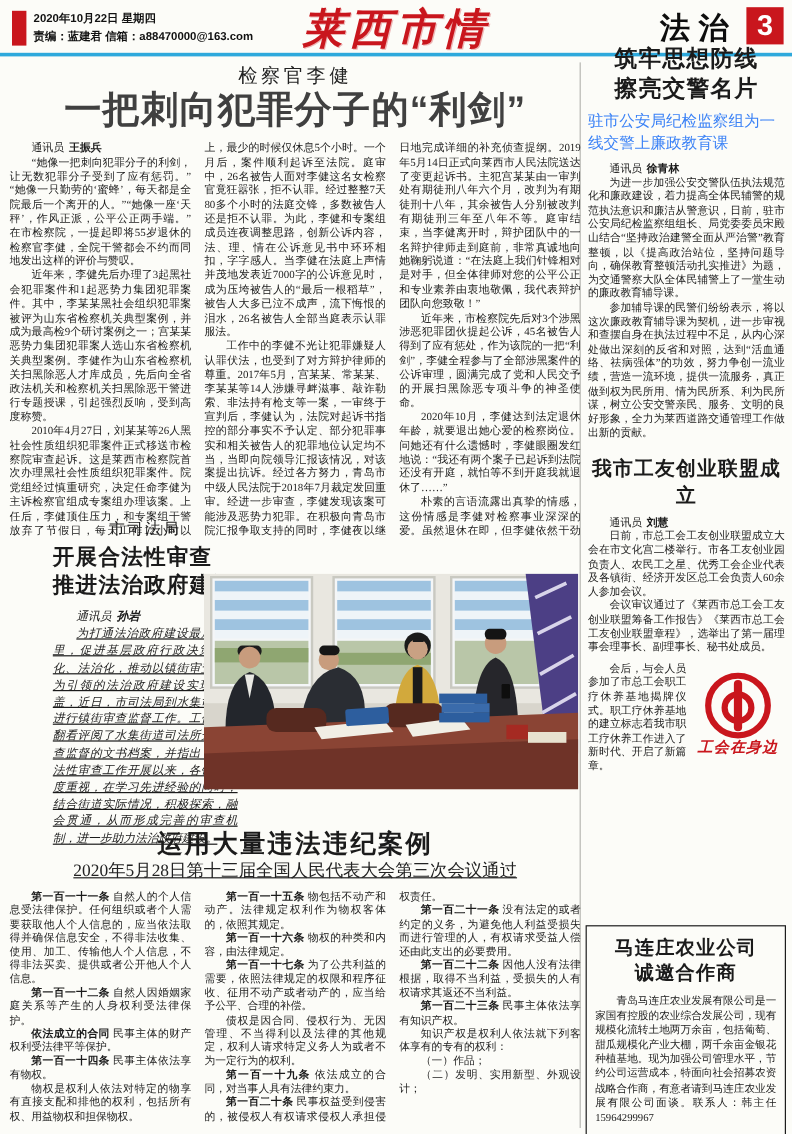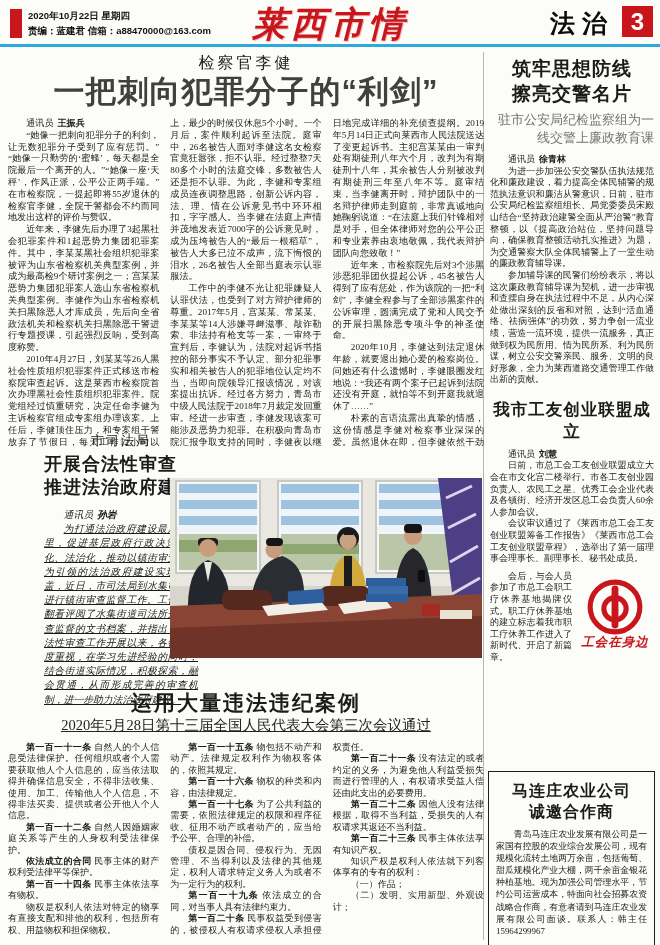--- a/index.html
+++ b/index.html
@@ -35,23 +35,23 @@
   .photo { position:absolute; top:478px; left:170px; width:312px; height:180px; overflow:hidden; }
   .photo svg { display:block; width:100%; height:100%; }
 
   
   .code-h { position:absolute; top:689px; left:8px; width:476px; text-align:center; font-size:21px; font-weight:900; font-family:"Liberation Sans",sans-serif; letter-spacing:2px; }
   .code-sub { position:absolute; top:716px; left:8px; width:476px; text-align:center; font-size:14.5px; color:#222;text-decoration:underline; }
   .law-cols { position:absolute; top:742px; left:8px; width:476px; height:198px; column-count:3; column-gap:11px; column-fill:auto; font-size:9px; line-height:11.4px; text-align:justify; overflow:hidden; }
   .law-p { text-indent:2em; }
 
   
-  .right-col { position:absolute; left:490px; top:56px; width:164px; }
+  .right-col { position:absolute; left:490px; top:37px; width:164px; }
   .pol-h { text-align:center; font-size:19px; font-weight:900; font-family:"Liberation Sans",sans-serif; line-height:25px; letter-spacing:1px; }
-  .pol-sub { margin-top:5px; text-align:right; font-size:13px; line-height:17.5px; color:#737373; }
+  .pol-sub { margin-top:5px; text-align:left; font-size:13px; line-height:17.5px; color:#3b82f6; }
   .pol-body { margin-top:8px; font-size:9px; line-height:11.6px; text-align:justify; }
   .union { margin-top:13px; }
   .union-h { text-align:center; font-size:16.5px; font-weight:900; font-family:"Liberation Sans",sans-serif; letter-spacing:1px; }
   .union-body { margin-top:6px; font-size:9px; line-height:11.6px; text-align:justify; }
   .union-logo { float:right; width:78px; margin:6px 0 0 4px; text-align:center; }
   .union-logo svg { width:60px; height:60px; display:block; margin:0 auto; }
   .logo-caption { font-size:12.5px; font-weight:bold; font-style:italic; color:var(--accent); letter-spacing:1px; white-space:nowrap; }
 
   
   .ad-box { position:absolute; left:488px; top:771px; width:167px; height:195px; border:1.5px solid #1d1d1d; padding:8px 7px 6px; background:#fcfcf8; }

